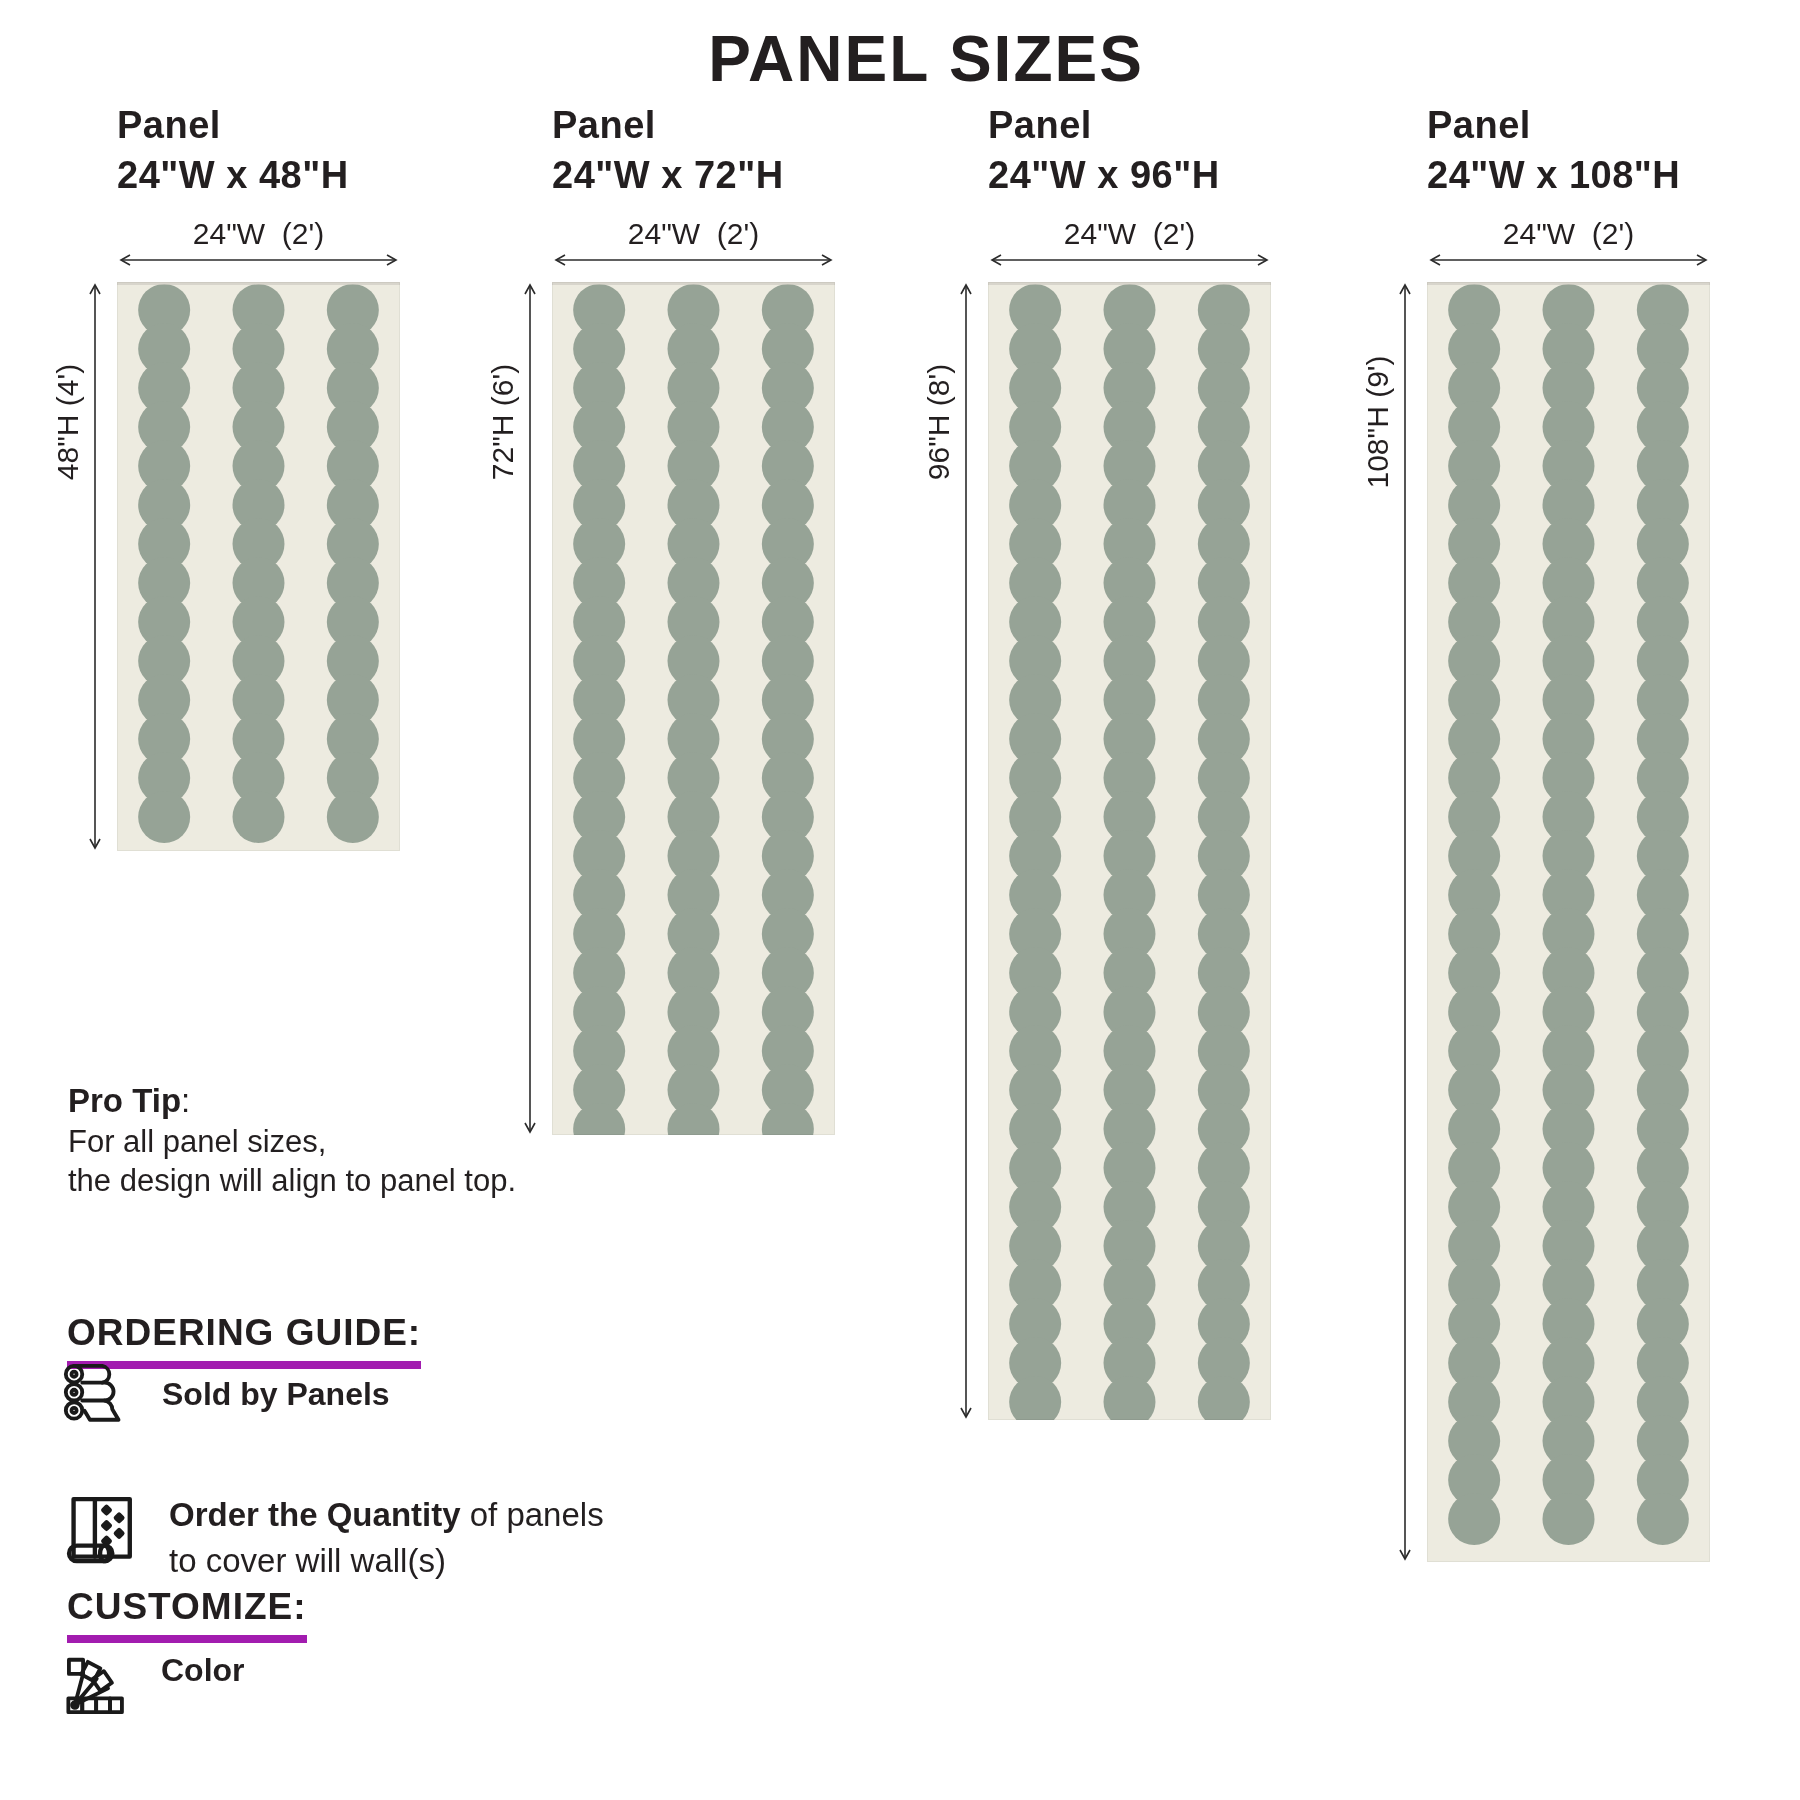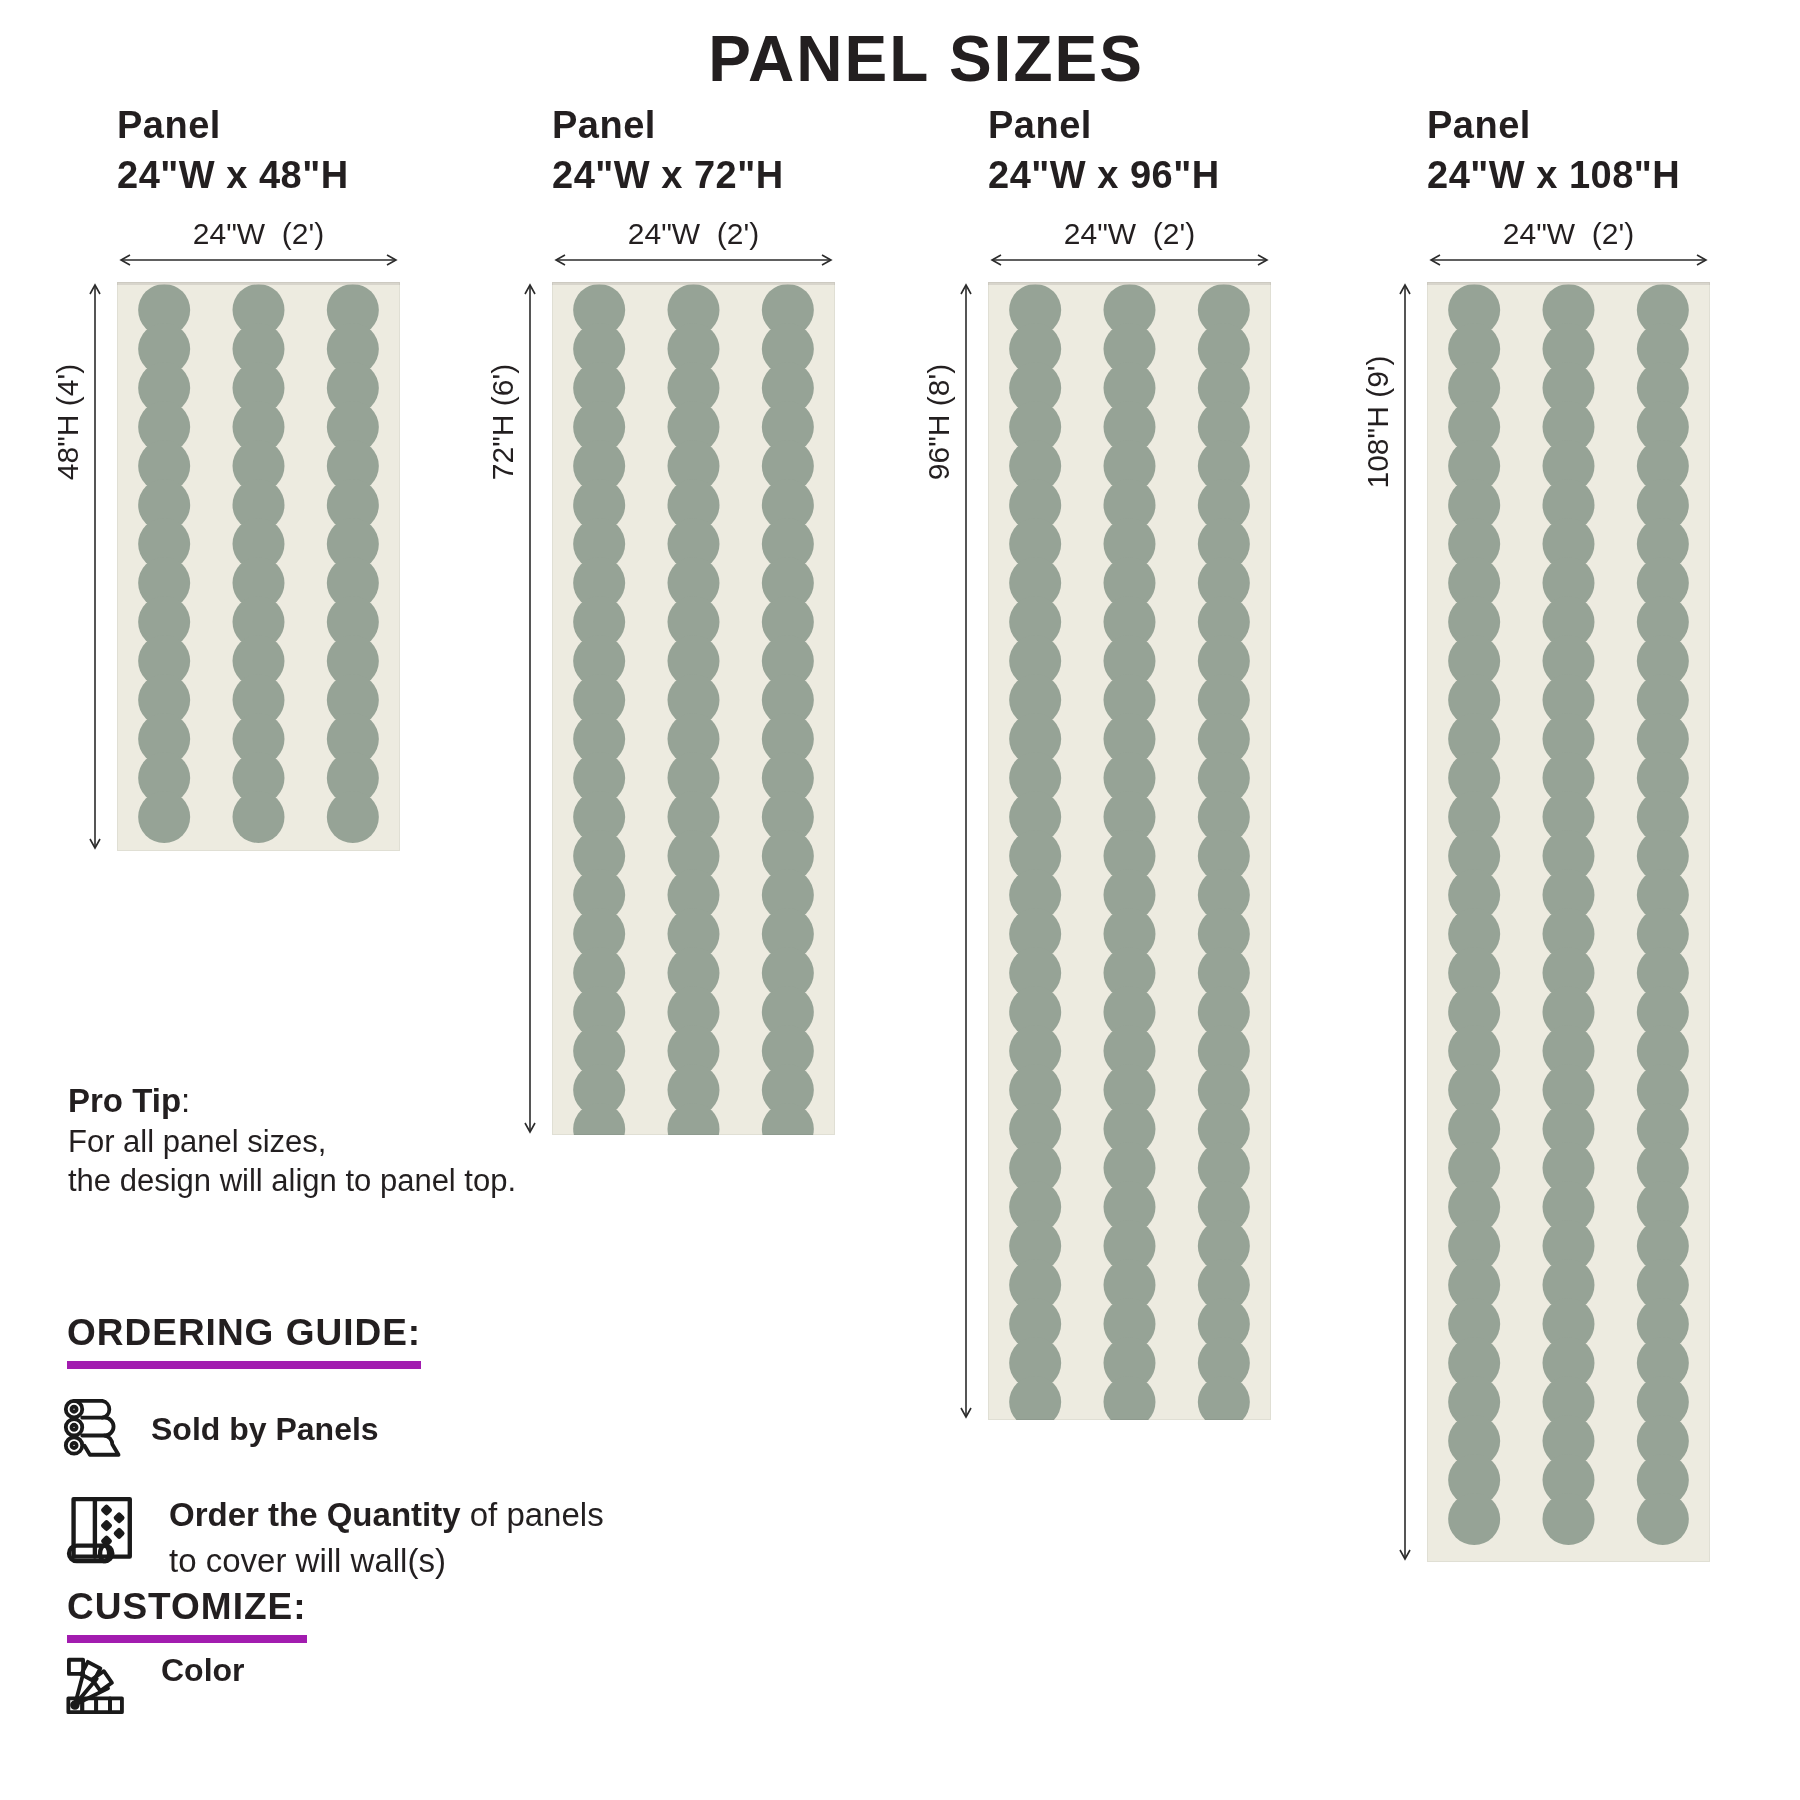--- a/index.html
+++ b/index.html
@@ -23,21 +23,21 @@
   .protip{position:absolute;left:68px;top:1080px;font-size:31px;line-height:39px;}
   .protip .head{font-size:33px;line-height:42px;}
   .protip .head .b{font-weight:700;}
 
   .sec-head{position:absolute;font-size:37px;font-weight:700;letter-spacing:1px;
             border-bottom:8px solid #a21caf;padding-bottom:7px;}
   .head-ordering{left:67px;top:1312px;}
   .head-customize{left:67px;top:1586px;}
 
   .guide-row{position:absolute;display:flex;}
-  .row-sold{left:61px;top:1395px;gap:22px;align-items:center;}
+  .row-sold{left:61px;top:1360px;gap:33px;align-items:center;}
   .row-qty{left:63px;top:1492px;gap:28px;align-items:flex-start;}
   .row-color{left:61px;top:1652px;gap:32px;align-items:flex-start;}
   .g-label{font-size:32px;font-weight:700;}
   .g-text{font-size:33px;line-height:46px;}
   .g-text .b{font-weight:700;}
   .icon{fill:none;stroke:#1a1a1a;stroke-width:1.35;stroke-linecap:round;stroke-linejoin:round;}
 </style>
 </head>
 <body>
 

